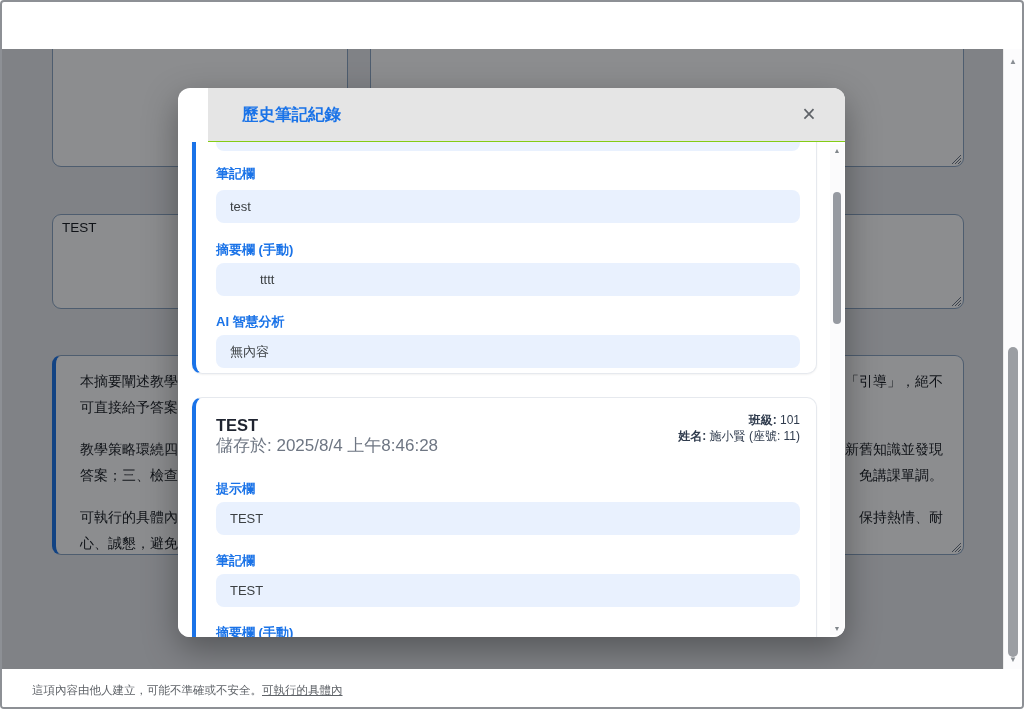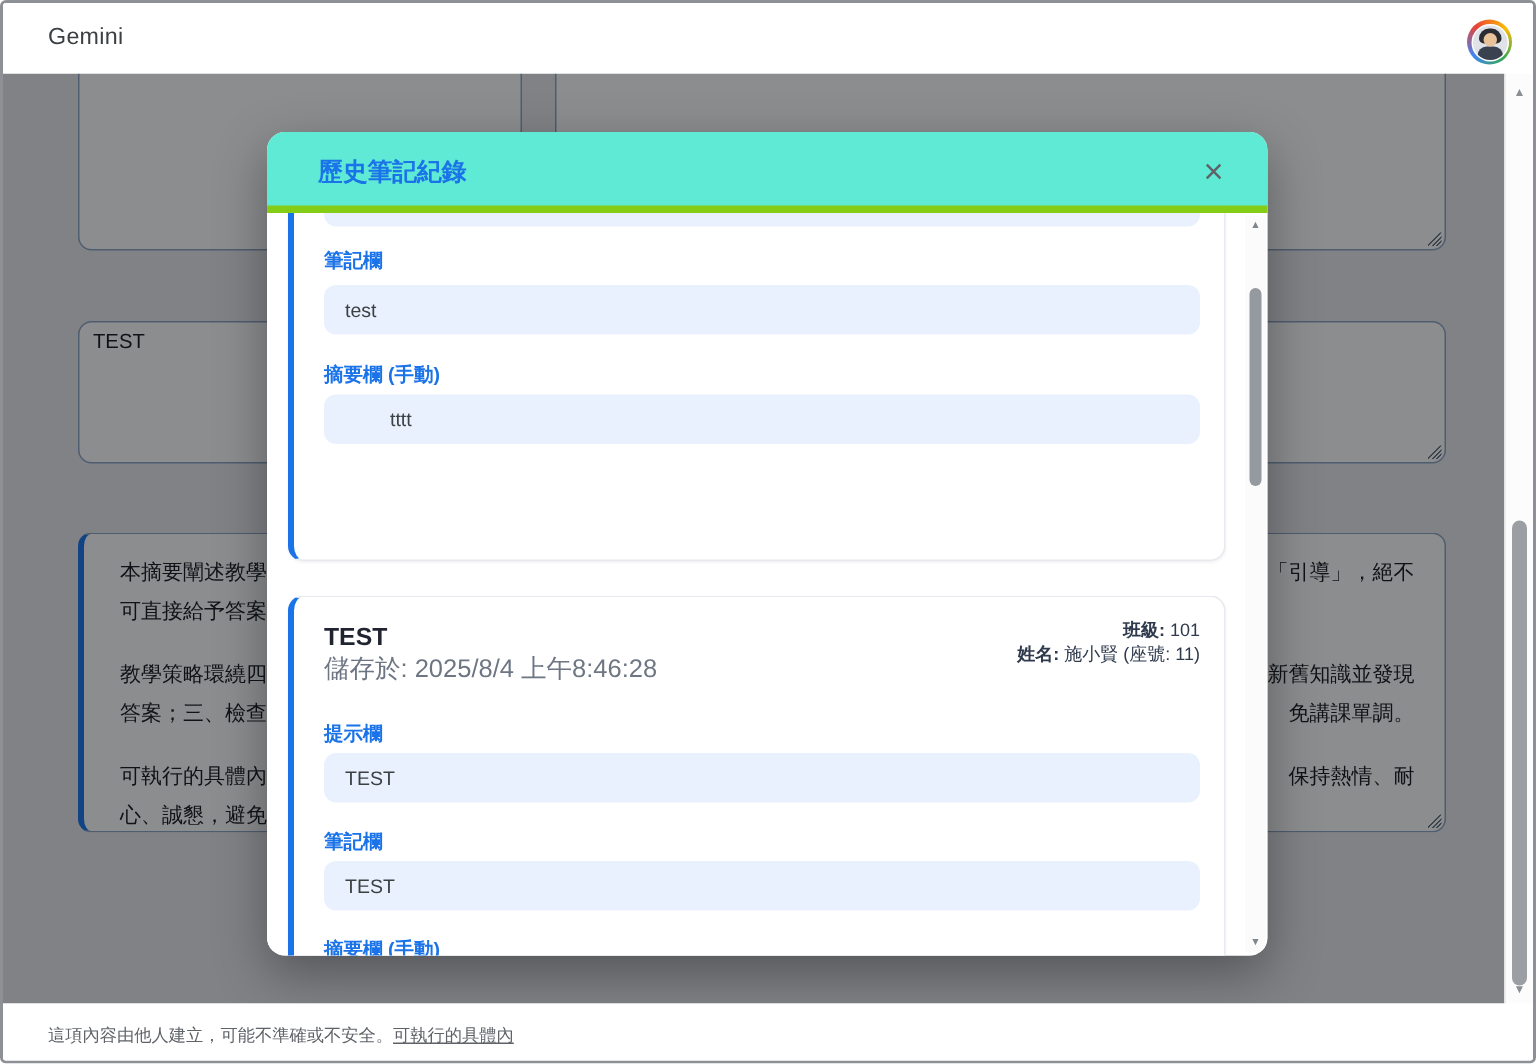--- a/index.html
+++ b/index.html
@@ -33,21 +33,21 @@
   .overlay { position:absolute; left:0; top:47px; width:1001px; height:620px; background:rgba(10,12,16,0.47); z-index:10; }
 
   
   .vscroll { position:absolute; right:0; top:47px; width:19px; height:620px; background:#fcfcfd; border-left:1px solid #ececec; z-index:20; }
   .vscroll .arr { position:absolute; left:0; width:100%; text-align:center; font-size:8px; color:#8a8f94; cursor:pointer; }
   .vscroll .arr.up { top:8px; } .vscroll .arr.down { bottom:5px; }
   .vscroll .thumb { position:absolute; left:4px; top:298px; width:10px; height:310px; border-radius:5px; background:#9b9ea3; cursor:pointer; }
 
   
   .modal { position:absolute; left:176px; top:86px; width:667px; height:549px; background:#fff; border-radius:12px; box-shadow:0 12px 34px rgba(0,0,0,.35); z-index:20; overflow:hidden; }
-  .modal-header { position:relative; height:54px; background:#5eead4; border-bottom:5px solid #84cc16; }
+  .modal-header { position:relative; height:54px; background:#e5e5e5; border-bottom:1px solid #84cc16;margin-left:30px; }
   .modal-title { position:absolute; left:34px; top:16px; font-size:16.5px; font-weight:700; color:#1a73e8; }
   .modal-close { position:absolute; right:20px; top:11px; width:32px; height:32px; font-size:23px; color:#5f6368; text-align:center; line-height:30px; cursor:pointer; }
   .modal-body { position:relative; height:571px; background:#fff; overflow:hidden; }
 
   .card { position:absolute; left:14px; width:625px; background:#fff; border:1px solid #e6e9ee; border-left:4px solid #1a73e8; border-radius:10px; box-shadow:0 1px 2px rgba(0,0,0,.05); padding:0 16px 0 20px; }
   .card1 { top:-62px; height:294px; }
   .card2 { top:255px; height:420px; padding-top:18px; }
   .cutbox { margin-top:26px; height:44px; background:#e9f1fe; border-radius:8px; }
   .flabel { font-size:13px; font-weight:700; color:#1a73e8; height:18px; line-height:18px; }
   .fbox { height:33px; background:#e9f1fe; border-radius:8px; display:flex; align-items:center; padding:0 14px; font-size:13px; color:#3c4043; }
@@ -118,44 +118,36 @@
   </div>
 
   <div class="overlay"></div>
 
   <div class="vscroll">
     <div class="arr up">▲</div>
     <div class="thumb"></div>
     <div class="arr down">▼</div>
   </div>
 
-  <div class="topbar">
-    <div class="brand">Gemini</div>
-    <div class="avatar">
-      <div class="inner">
-        <div class="suit"></div>
-          <div class="hair"></div>
-          <div class="face"></div>
-      </div>
-    </div>
-  </div>
 
   <div class="modal">
     <div class="modal-header">
       <div class="modal-title">歷史筆記紀錄</div>
       <div class="modal-close">×</div>
     </div>
     <div class="modal-body">
 
       <div class="card card1">
         <div class="cutbox"></div>
         <div class="flabel l1">筆記欄</div>
         <div class="fbox b1">test</div>
         <div class="flabel l2">摘要欄 (手動)</div>
         <div class="fbox b2">tttt</div>
+        <div class="flabel l3">AI 智慧分析</div>
+        <div class="fbox b3">無內容</div>
       </div>
 
       <div class="card card2">
         <div class="rec-title">TEST</div>
         <div class="rec-saved">儲存於: 2025/8/4 上午8:46:28</div>
         <div class="rec-meta">
           <div><b>班級:</b> <span>101</span></div>
           <div><b>姓名:</b> <span>施小賢 (座號: 11)</span></div>
         </div>
         <div class="flabel l1">提示欄</div>

